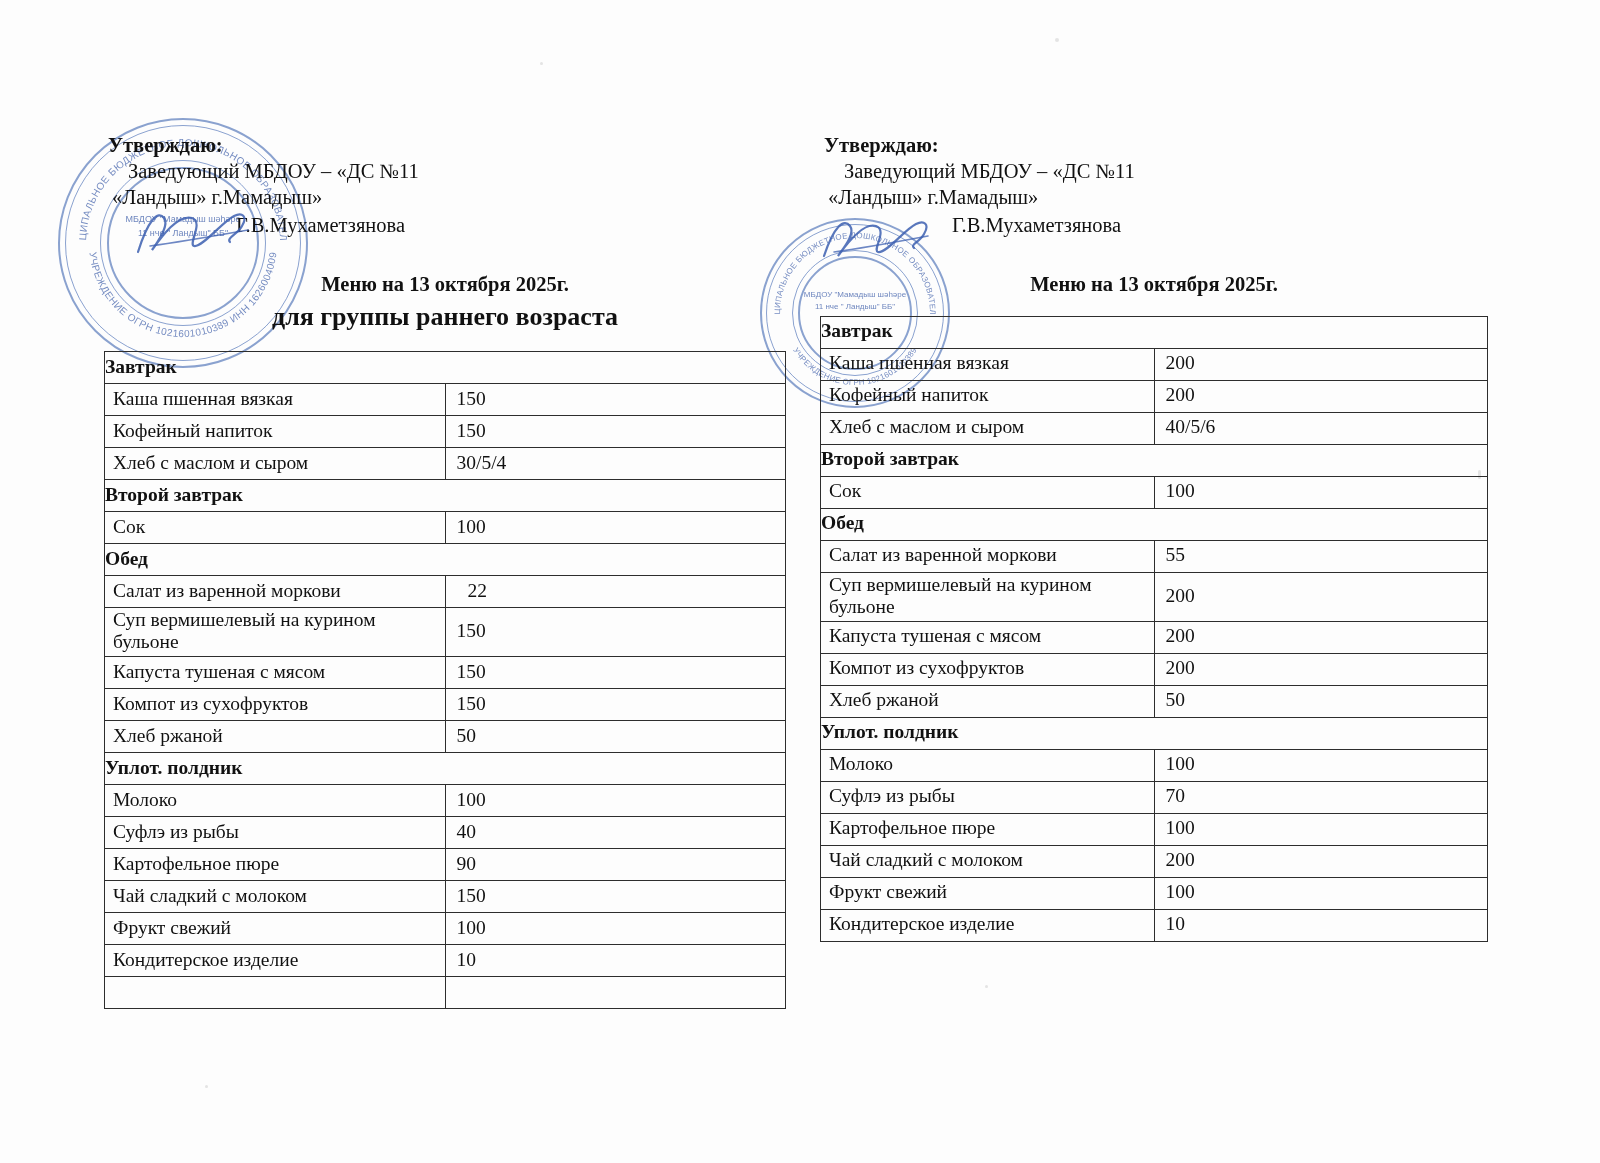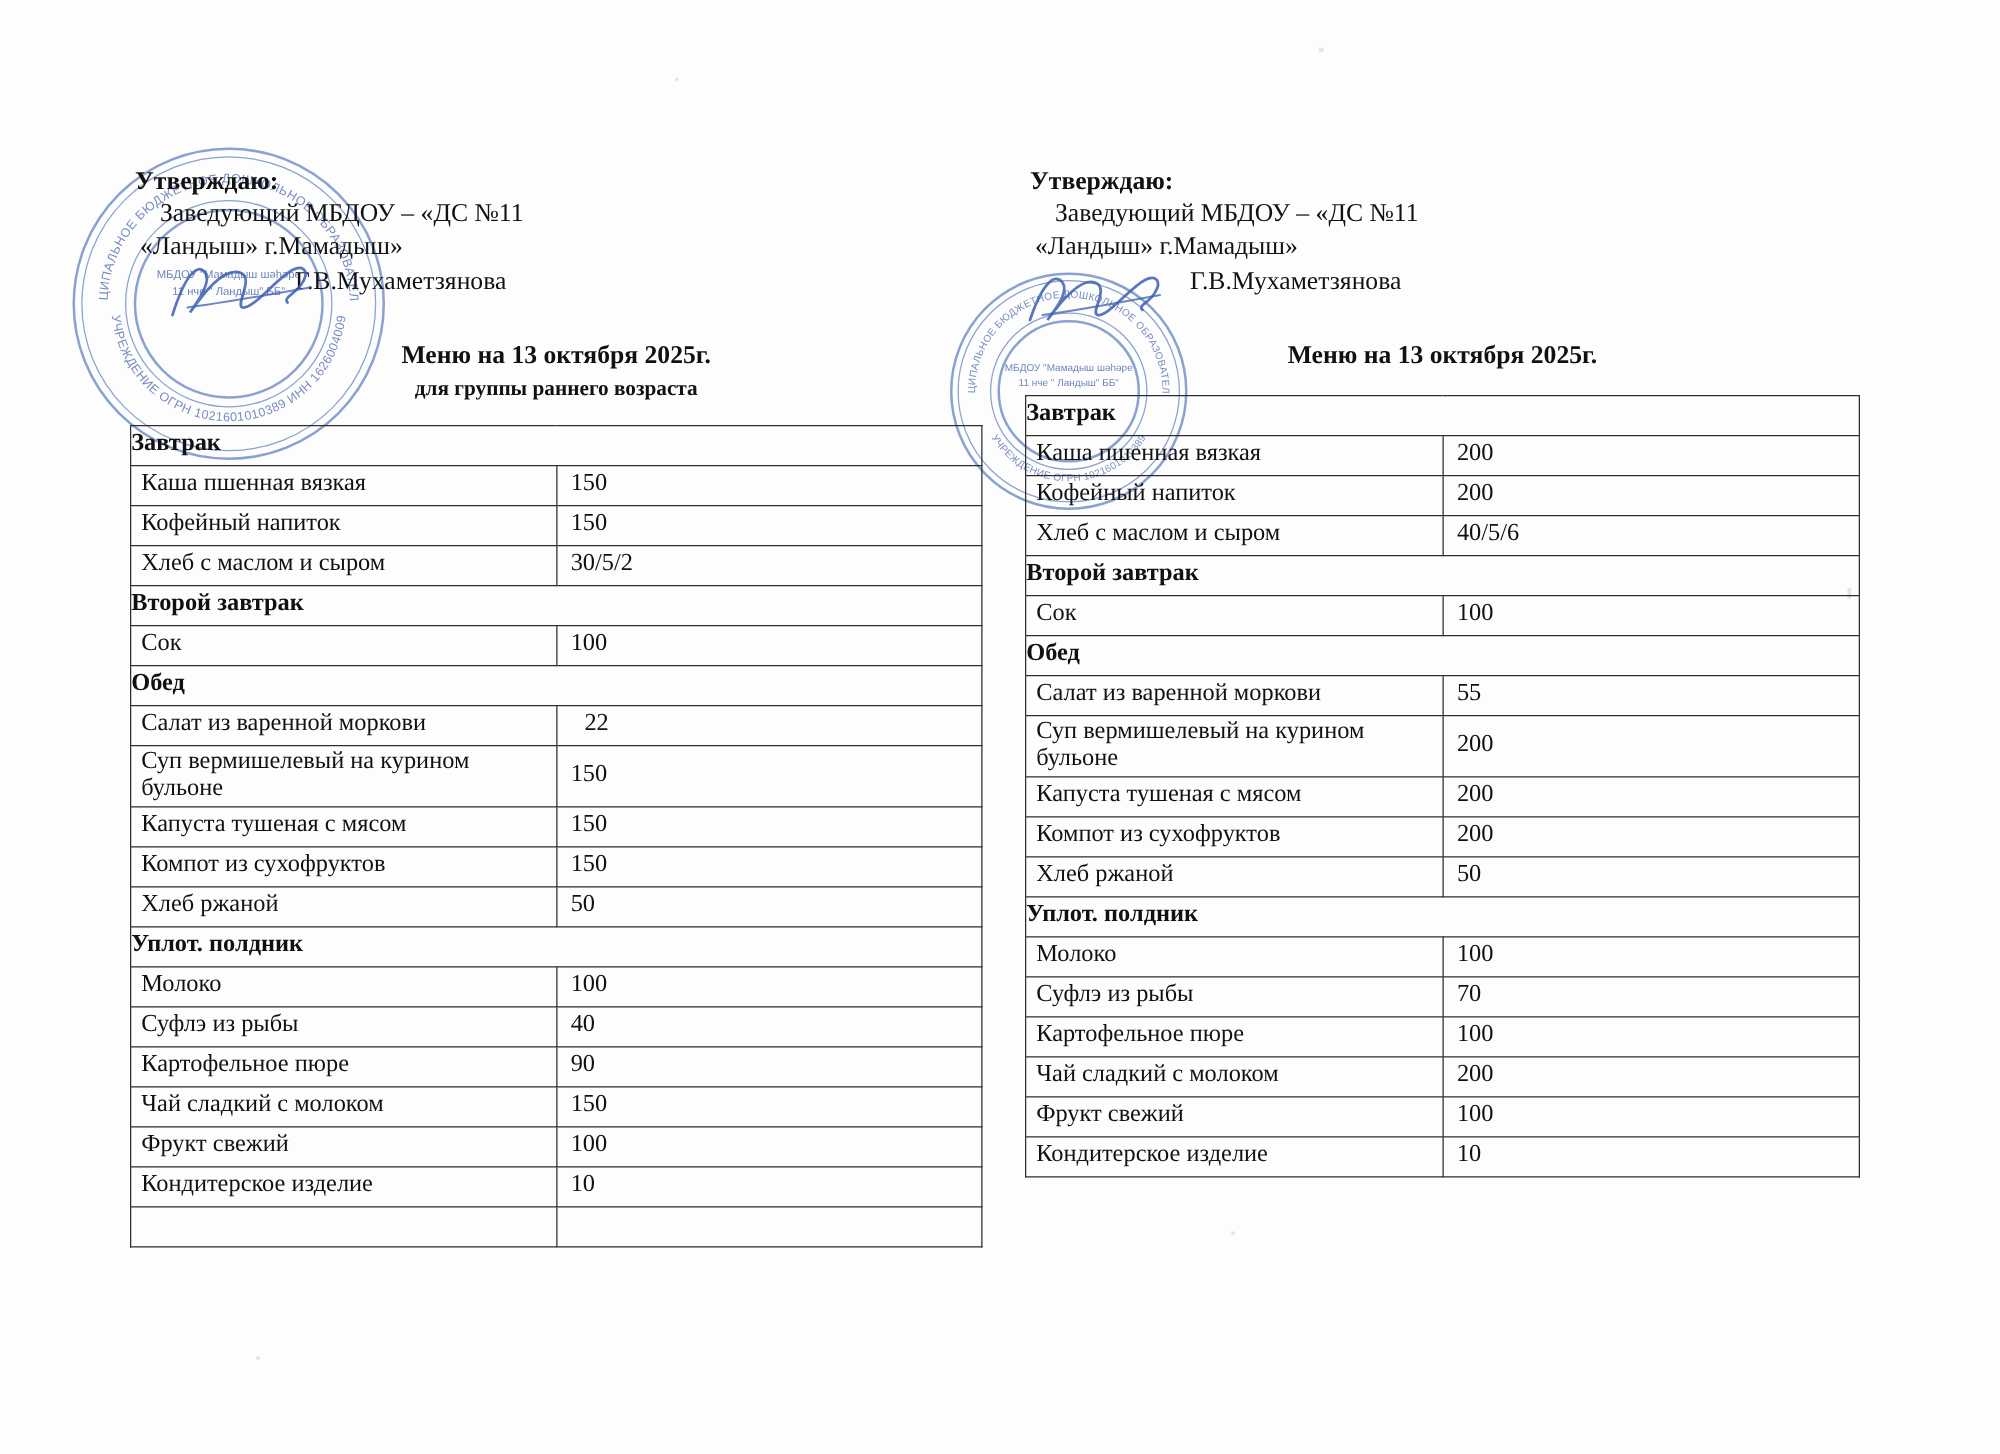--- a/index.html
+++ b/index.html
@@ -56,21 +56,21 @@
     text-align: center;
     font-weight: bold;
     font-size: 20.5px;
     margin-top: 33px;
     line-height: 1.3;
     position: relative;
     z-index: 3;
   }
   .menu-title .sub {
     font-weight: bold;
-    font-size: 17px;
+    font-size: 26px;
     display: block;
     margin-top: 2px;
   }
 
   table.menu {
     margin-top: 18px;
     border-collapse: collapse;
     width: 100%;
     table-layout: fixed;
     position: relative;
@@ -225,21 +225,21 @@
           <tr>
             <td class="dish">Каша пшенная вязкая</td>
             <td class="gram">150</td>
           </tr>
           <tr>
             <td class="dish">Кофейный напиток</td>
             <td class="gram">150</td>
           </tr>
           <tr>
             <td class="dish">Хлеб с маслом и сыром</td>
-            <td class="gram">30/5/2</td>
+            <td class="gram">30/5/4</td>
           </tr>
 
           <tr class="section">
             <td colspan="2">Второй завтрак</td>
           </tr>
           <tr>
             <td class="dish">Сок</td>
             <td class="gram">100</td>
           </tr>
 

